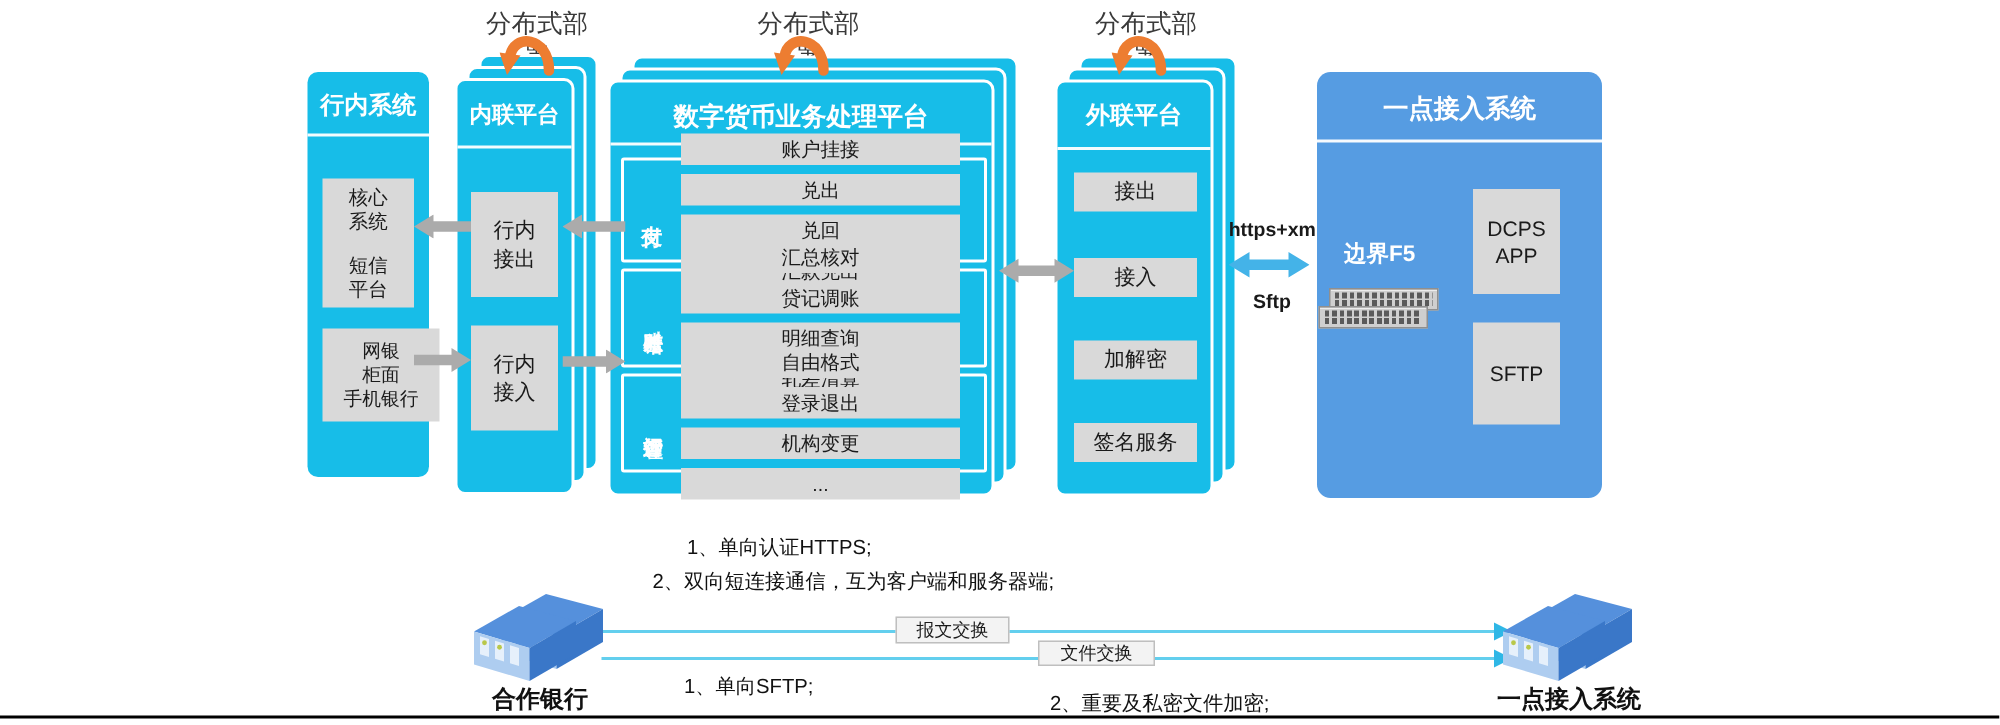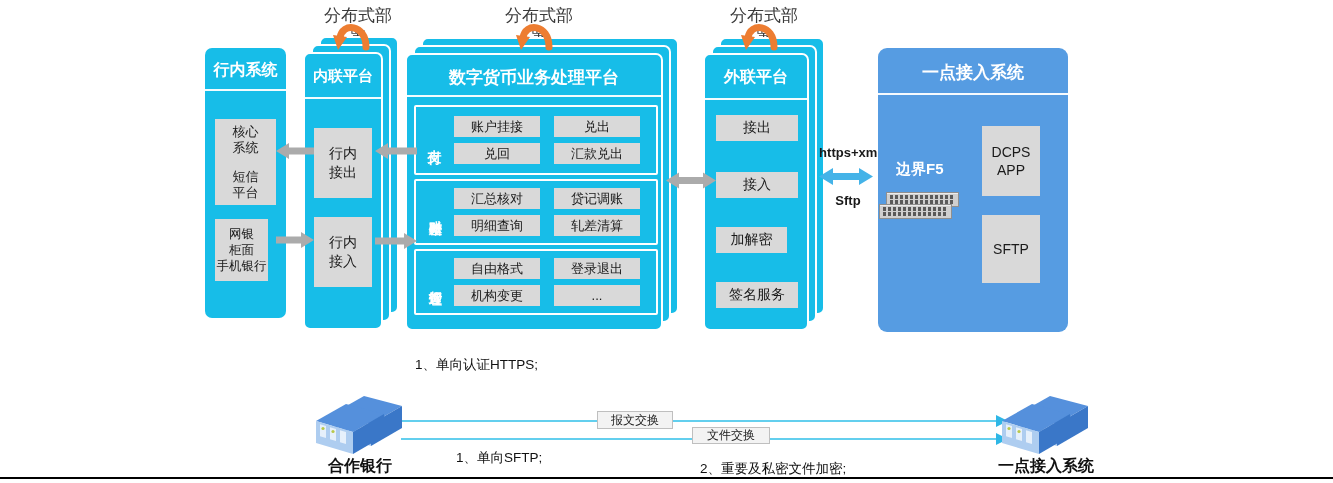--- a/index.html
+++ b/index.html
@@ -13,21 +13,21 @@
 
   .gbox { position:absolute; background:#D9D9D9; color:#1a1a1a; display:flex; flex-direction:column;
           align-items:center; justify-content:center; text-align:center; }
   .ln { line-height:16px; font-size:13px; }
   .gap { margin-top:13px; }
 
   .section { position:absolute; left:7px; width:244px; border:2px solid #fff; border-radius:2px;
              display:flex; align-items:center; }
   .vlabel { writing-mode:vertical-rl; text-orientation:upright; color:#fff; font-weight:bold;
             font-size:14px; letter-spacing:1px; margin-left:10px; }
-  .sgrid { flex:1; display:grid; grid-template-columns:1fr 1fr; gap:6px 14px; padding:0 16px 0 10px; }
+  .sgrid { flex:1; display:grid; grid-template-columns:1fr; gap:6px 14px; padding:0 16px 0 10px; }
   .sgrid .cell { background:#D9D9D9; color:#1a1a1a; height:21px; display:flex; align-items:center;
                  justify-content:center; font-size:13px; }
 
   .deploy { position:absolute; width:80px; text-align:center; font-size:17px; color:#3a3a3a; }
   .icon { position:absolute; z-index:6; }
   .arrow { position:absolute; z-index:5; }
 
   .proto { position:absolute; width:84px; text-align:center; font-size:13px; font-weight:600; color:#1a1a1a; }
 
   .blue-panel { position:absolute; background:#569CE2; border-radius:9px; }
@@ -90,21 +90,21 @@
 
   <div class="panel" style="left:205px; top:48px; width:81px; height:270px;">
     <div class="ptitle" style="top:12px; font-size:16px;">行内系统</div>
     <div class="sep" style="top:41px;"></div>
     <div class="gbox" style="left:10px; top:71px; width:61px; height:86px;">
       <div class="ln">核心</div>
       <div class="ln">系统</div>
       <div class="ln gap">短信</div>
       <div class="ln">平台</div>
     </div>
-    <div class="gbox" style="left:10px; top:171px; width:53px; height:62px;">
+    <div class="gbox" style="left:10px; top:171px; width:78px; height:62px;">
       <div class="ln" style="font-size:12.5px;">网银</div>
       <div class="ln" style="font-size:12.5px;">柜面</div>
       <div class="ln" style="font-size:12.5px;">手机银行</div>
     </div>
   </div>
 
   <div class="panel layer" style="left:319px; top:36px; width:80px; height:278px;"></div>
   <div class="panel layer" style="left:311px; top:44px; width:80px; height:278px;"></div>
   <div class="panel layer" style="left:303px; top:52px; width:80px; height:278px;">
     <div class="ptitle" style="top:13px; font-size:15px;">内联平台</div>
@@ -156,21 +156,21 @@
     </div>
   </div>
 
   <div class="panel layer" style="left:719px; top:37px; width:106px; height:278px;"></div>
   <div class="panel layer" style="left:711px; top:45px; width:106px; height:278px;"></div>
   <div class="panel layer" style="left:703px; top:53px; width:106px; height:278px;">
     <div class="ptitle" style="top:12px; font-size:16px;">外联平台</div>
     <div class="sep" style="top:43px;"></div>
     <div class="gbox" style="left:11px; top:60px; width:82px; height:26px; font-size:14px;">接出</div>
     <div class="gbox" style="left:11px; top:117px; width:82px; height:26px; font-size:14px;">接入</div>
-    <div class="gbox" style="left:11px; top:172px; width:71px; height:26px; font-size:14px;text-align:right;">加解密</div>
+    <div class="gbox" style="left:11px; top:172px; width:82px; height:26px; font-size:14px;text-align:right;">加解密</div>
     <div class="gbox" style="left:11px; top:227px; width:82px; height:26px; font-size:14px;">签名服务</div>
   </div>
 
   <svg class="arrow" style="left:276px; top:143px;" width="38" height="16">
     <polygon points="0,8 13,0 13,4.5 38,4.5 38,11.5 13,11.5 13,16" fill="#ABABAB"></polygon>
   </svg>
   <svg class="arrow" style="left:276px; top:232px;" width="38" height="16">
     <polygon points="38,8 25,0 25,4.5 0,4.5 0,11.5 25,11.5 25,16" fill="#ABABAB"></polygon>
   </svg>
   <svg class="arrow" style="left:375px; top:143px;" width="42" height="16">
@@ -197,21 +197,22 @@
     <div class="switch" style="left:1px; top:156px;"></div>
     <div class="gbox" style="left:104px; top:78px; width:58px; height:70px;">
       <div class="ln" style="font-size:14px; line-height:18px;">DCPS</div>
       <div class="ln" style="font-size:14px; line-height:18px;">APP</div>
     </div>
     <div class="gbox" style="left:104px; top:167px; width:58px; height:68px;">
       <div class="ln" style="font-size:14px;">SFTP</div>
     </div>
   </div>
 
-  <div class="note" style="left:415px; top:356px;">1、单向认证HTTPS;</div>
+  <div class="note" style="left:458px; top:356px;">1、单向认证HTTPS;</div>
+  <div class="note" style="left:435px; top:379px;">2、双向短连接通信，互为客户端和服务器端;</div>
   <div class="note" style="left:456px; top:449px;text-align:right;">1、单向SFTP;</div>
   <div class="note" style="left:700px; top:460px;">2、重要及私密文件加密;</div>
 
   <div class="hline" style="left:401px; top:420px; width:597px;"></div>
   <div class="head left" style="left:390px; top:415px;"></div>
   <div class="head right" style="left:996px; top:415px;"></div>
   <div class="hline" style="left:401px; top:438px; width:597px;"></div>
   <div class="head right" style="left:996px; top:433px;"></div>
   <div class="tagbox" style="left:597px; top:411px; width:76px; height:18px;">报文交换</div>
   <div class="tagbox" style="left:692px; top:427px; width:78px; height:17px;">文件交换</div>

